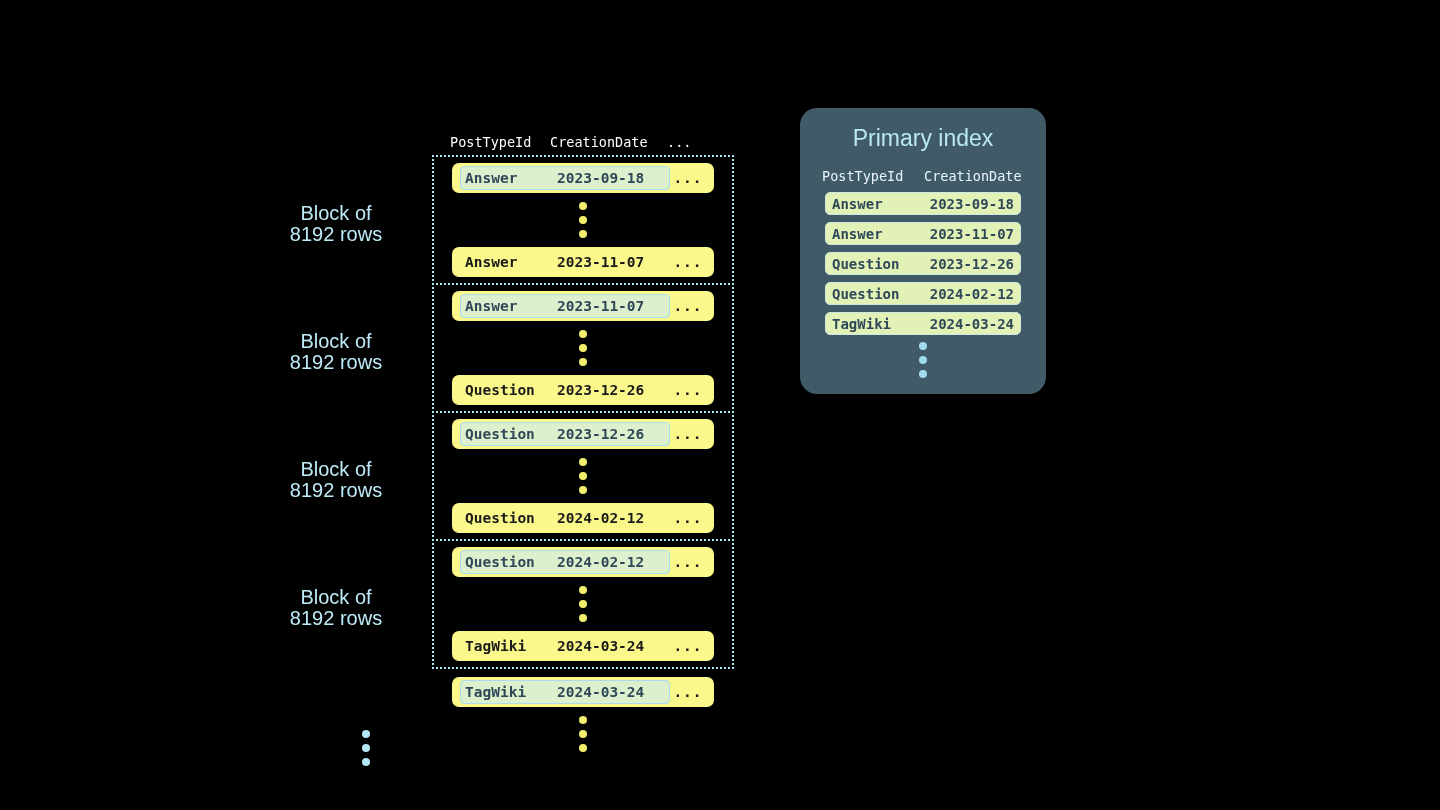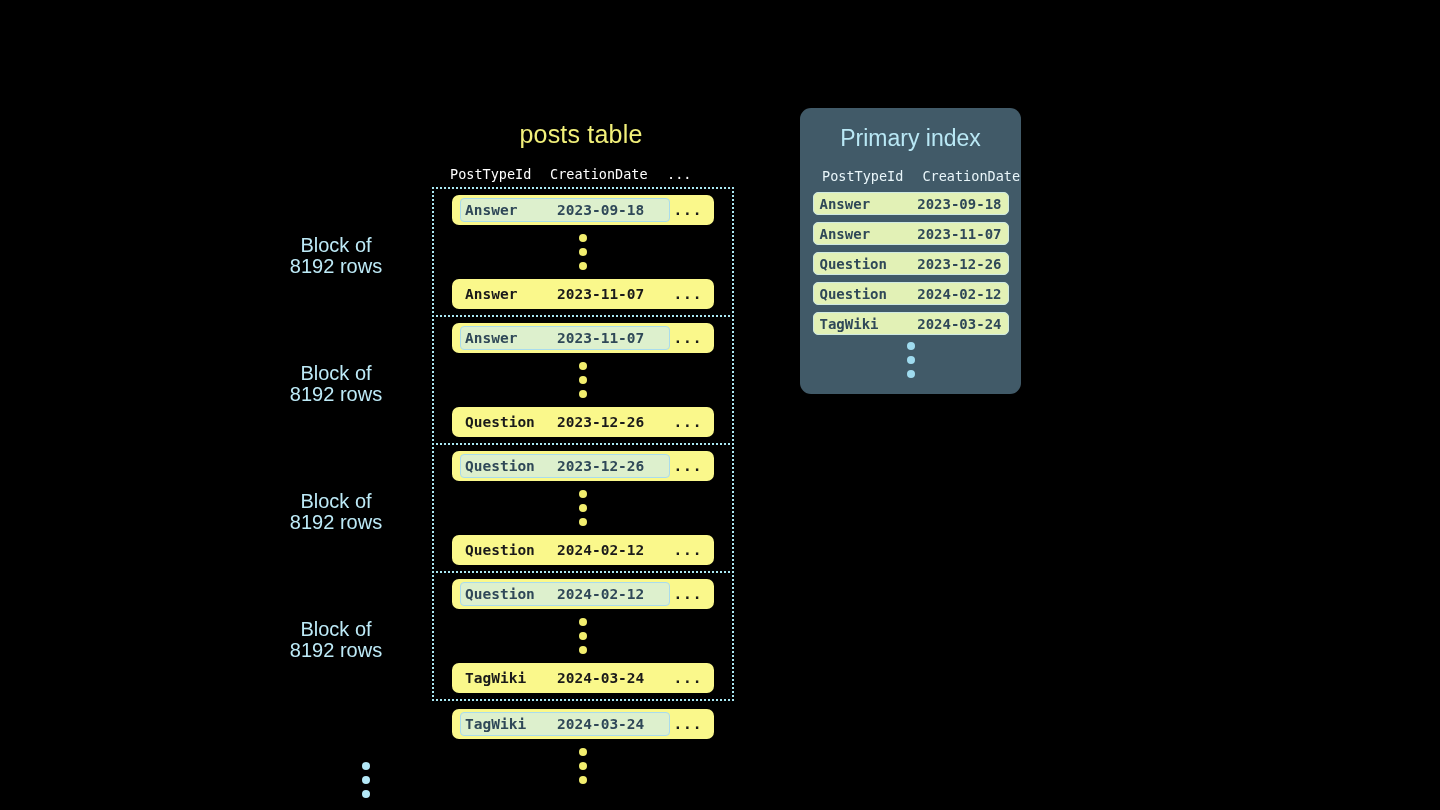--- a/index.html
+++ b/index.html
@@ -152,23 +152,23 @@
     position: absolute;
     left: -70px;
     top: 566px;
   }
 
   
   #primary-index-panel {
     position: absolute;
     left: 800px;
     top: 108px;
-    width: 221px;
+    width: 246px;
     background: #415a68;
-    border-radius: 11px;
+    border-radius: 17px;
     box-sizing: border-box;
     padding: 14px 0 16px 0;
   }
   .pi-title {
     color: #b9e8f5;
     font-family: "Liberation Sans", sans-serif;
     font-size: 23px;
     text-align: center;
     line-height: 32px;
   }
@@ -216,21 +216,20 @@
     height: 8px;
     border-radius: 50%;
     background: #9fdbef;
   }
 </style>
 </head>
 <body>
 
 <div id="posts-table-group">
 
-  <div class="table-title">posts table</div>
 
   <div class="table-header-row">
     <span class="th-posttype">PostTypeId</span>
     <span class="th-creation">CreationDate</span>
     <span class="th-ellipsis">...</span>
   </div>
 
   <div class="blocks-wrap">
 
     <div class="block">

